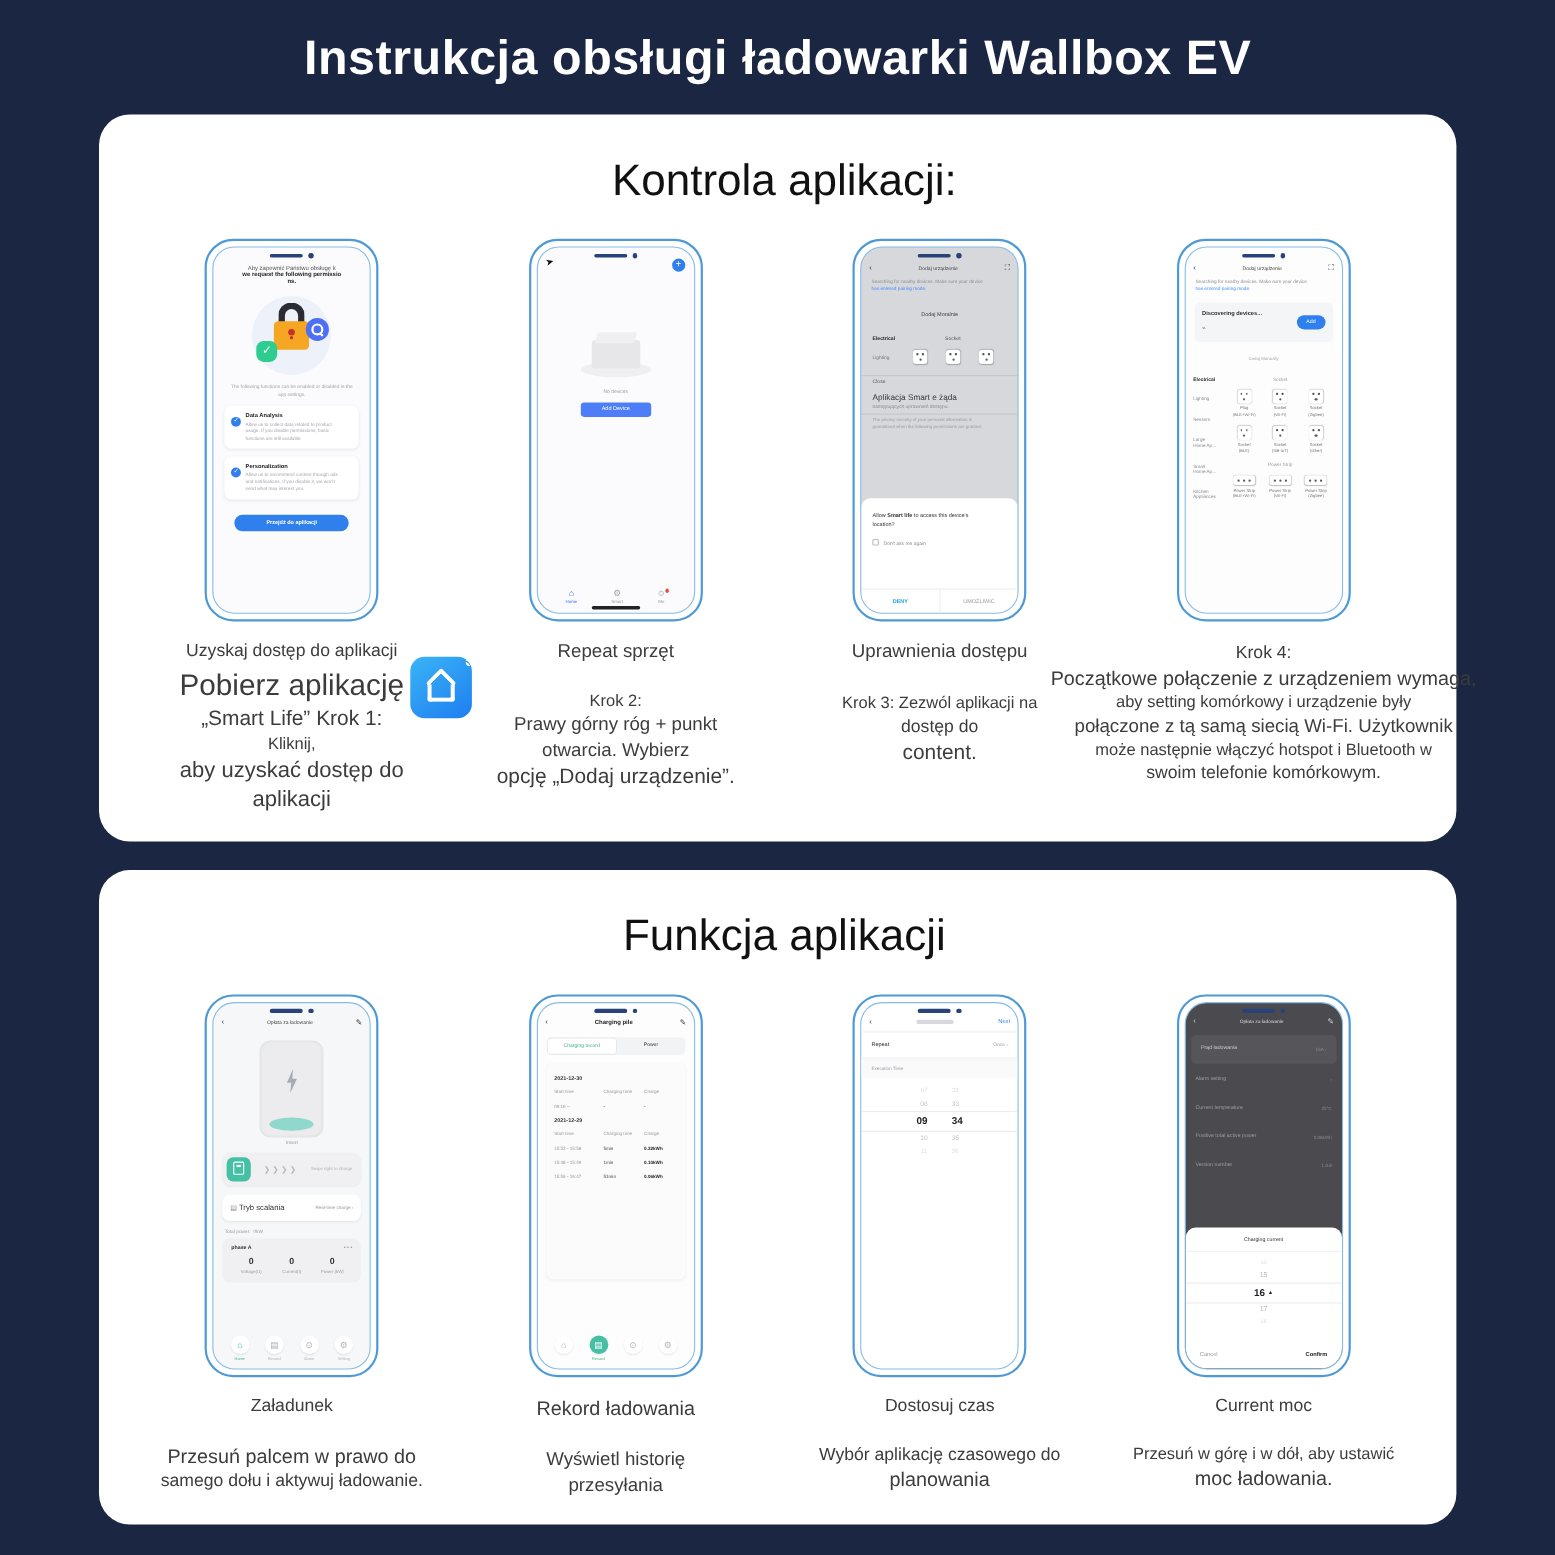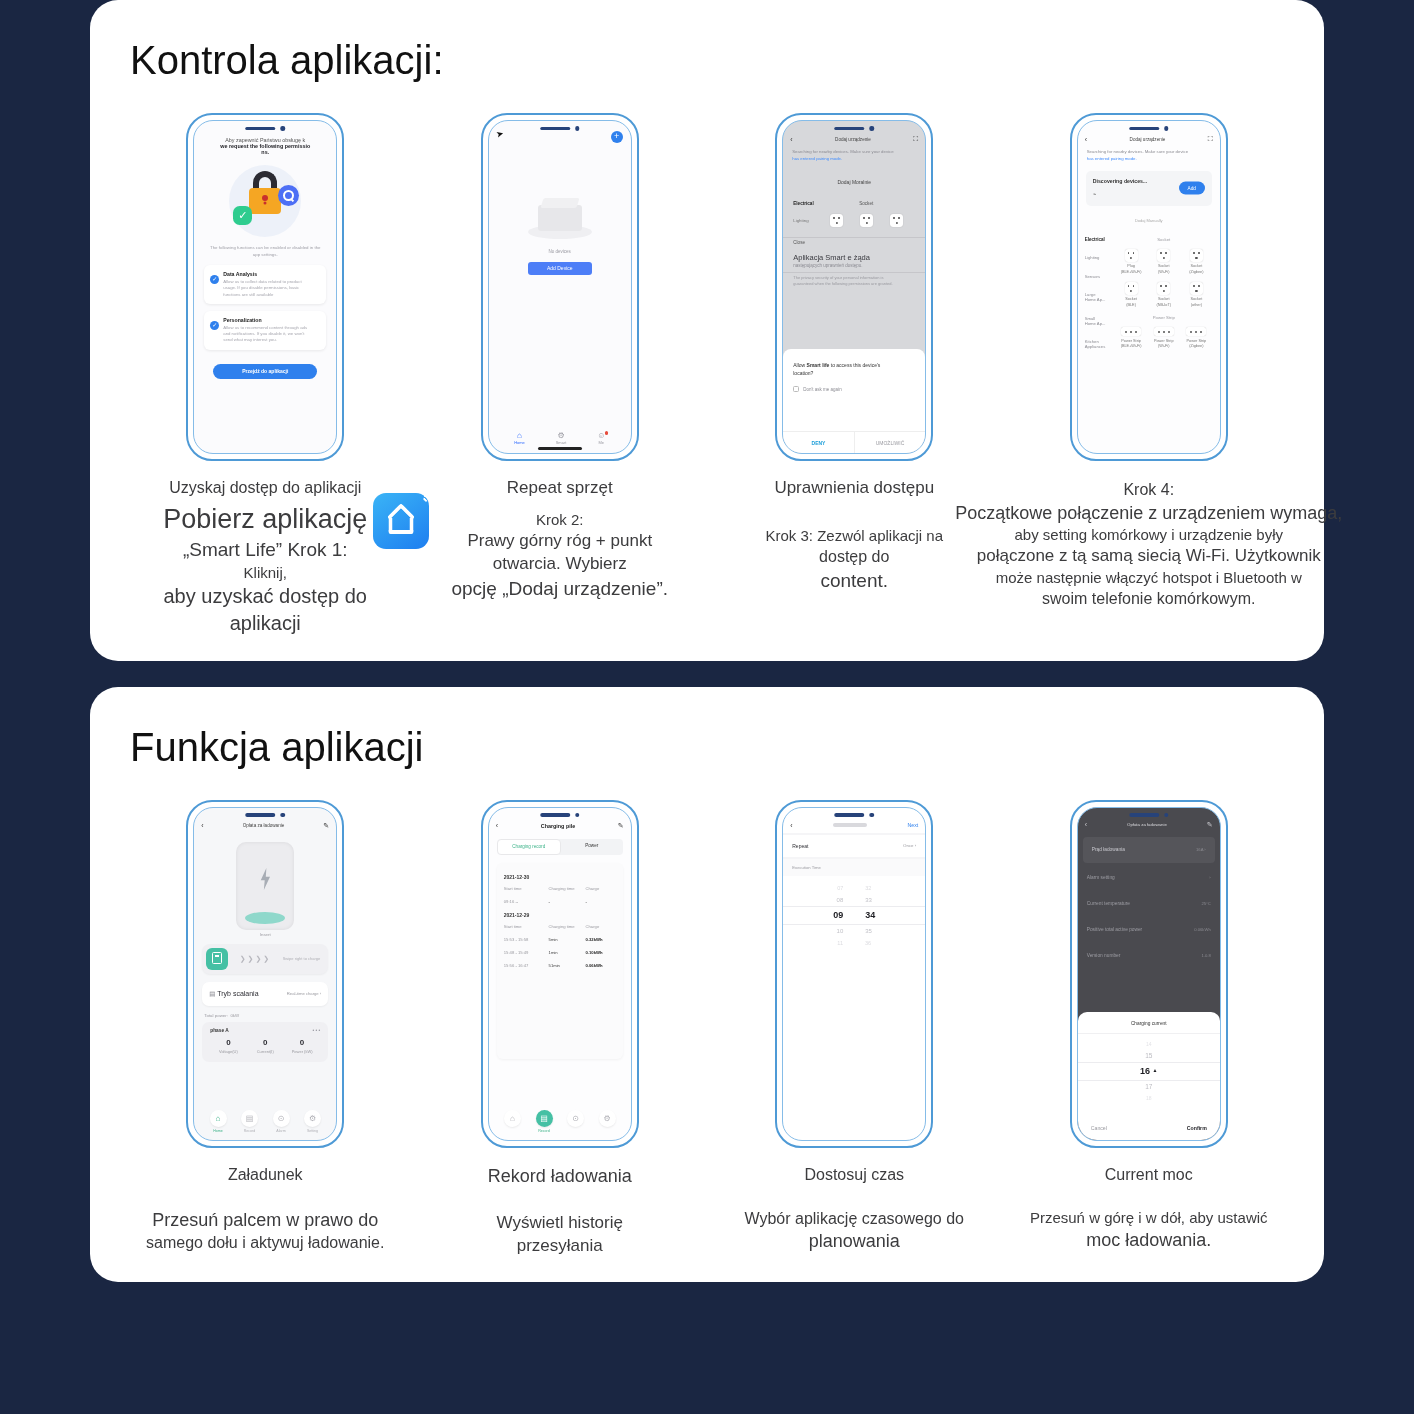--- a/index.html
+++ b/index.html
@@ -2,21 +2,21 @@
 <html><head>
 <meta charset="utf-8">
 <style>
   * { margin:0; padding:0; box-sizing:border-box; }
   html,body { width:1414px; height:1414px; overflow:hidden; }
   body { background:#1a2642; font-family:"Liberation Sans", sans-serif; }
 
   .main-title { color:#fff; font-size:44px; font-weight:bold; text-align:center; padding:28px 0 26px; letter-spacing:.5px; }
 
   .card { background:#fff; border-radius:28px; margin:0 90px 26px; padding:30px 28px 24px; }
-  .card-heading { font-size:40px; font-weight:500; color:#111; margin:8px 0 30px 12px; }
+  .card-heading { font-size:40px; font-weight:500; color:#111; margin:8px 0 30px 12px;text-align:center; }
 
   .steps { display:flex; justify-content:space-between; }
   .step { width:25%; display:flex; flex-direction:column; align-items:center; }
 
   
   .phone { position:relative; width:158px; height:348px; border:2px solid #4e9ad6; border-radius:26px; background:#fff; padding:5px; flex:none; }
   .pscreen { position:relative; width:100%; height:100%; border:1px solid #85bce8; border-radius:20px; overflow:hidden; background:#fbfbfd; }
   .notch { position:absolute; top:5px; left:50%; transform:translateX(-50%); display:flex; align-items:center; gap:5px; z-index:5; }
   .notch .nbar { width:30px; height:3.5px; background:#27437a; border-radius:2px; }
   .notch .ndot { width:4.5px; height:4.5px; background:#27437a; border-radius:50%; }
@@ -187,20 +187,21 @@
   .sl-roof { position:absolute; top:14px; left:50%; width:20px; height:20px; margin-left:-10px; border:4px solid #fff; border-right:none; border-bottom:none; border-radius:3px; transform:rotate(45deg); }
   .sl-body { position:absolute; top:25px; left:50%; transform:translateX(-50%); width:25px; height:16px; border:4px solid #fff; border-top:none; border-radius:0 0 3px 3px; }
   .sl-arc { position:absolute; top:1px; right:-2px; width:14px; height:14px; border:3px solid transparent; border-top-color:#fff; border-radius:50%; transform:rotate(45deg); }
   .sl-arc2 { position:absolute; top:5px; right:2px; width:7px; height:7px; border:2.5px solid transparent; border-top-color:#fff; border-radius:50%; transform:rotate(45deg); }
   .mt2 { margin-top:2px; }
 </style>
 </head>
 <body>
 
 <div class="page">
+  <h1 class="main-title">Instrukcja obsługi ładowarki Wallbox EV</h1>
 
   <section class="card">
     <h2 class="card-heading">Kontrola aplikacji:</h2>
     <div class="steps">
 
       <div class="step">
         <div class="phone">
           <div class="pscreen">
             <div class="notch">
                 <span class="nbar"></span>
@@ -278,21 +279,21 @@
                 <div class="p2-nav-item act"><span class="nico">⌂</span><span>Home</span></div>
                 <div class="p2-nav-item"><span class="nico">⚙</span><span>Smart</span></div>
                 <div class="p2-nav-item"><span class="nico">☺</span><span class="badge"></span><span>Me</span></div>
               </div>
               <div class="homebar"></div>
             </div>
           </div>
         </div>
         <div class="caption">
           <div class="fs17">Repeat sprzęt</div>
-          <div class="fs15" style="margin-top:10px">Krok 2:</div>
+          <div class="fs15" style="margin-top:24px">Krok 2:</div>
           <div class="fs17">Prawy górny róg + punkt</div>
           <div class="fs17">otwarcia. Wybierz</div>
           <div class="fs19">opcję „Dodaj urządzenie”.</div>
         </div>
       </div>
 
       <div class="step">
         <div class="phone">
           <div class="pscreen p3">
             <div class="notch">

